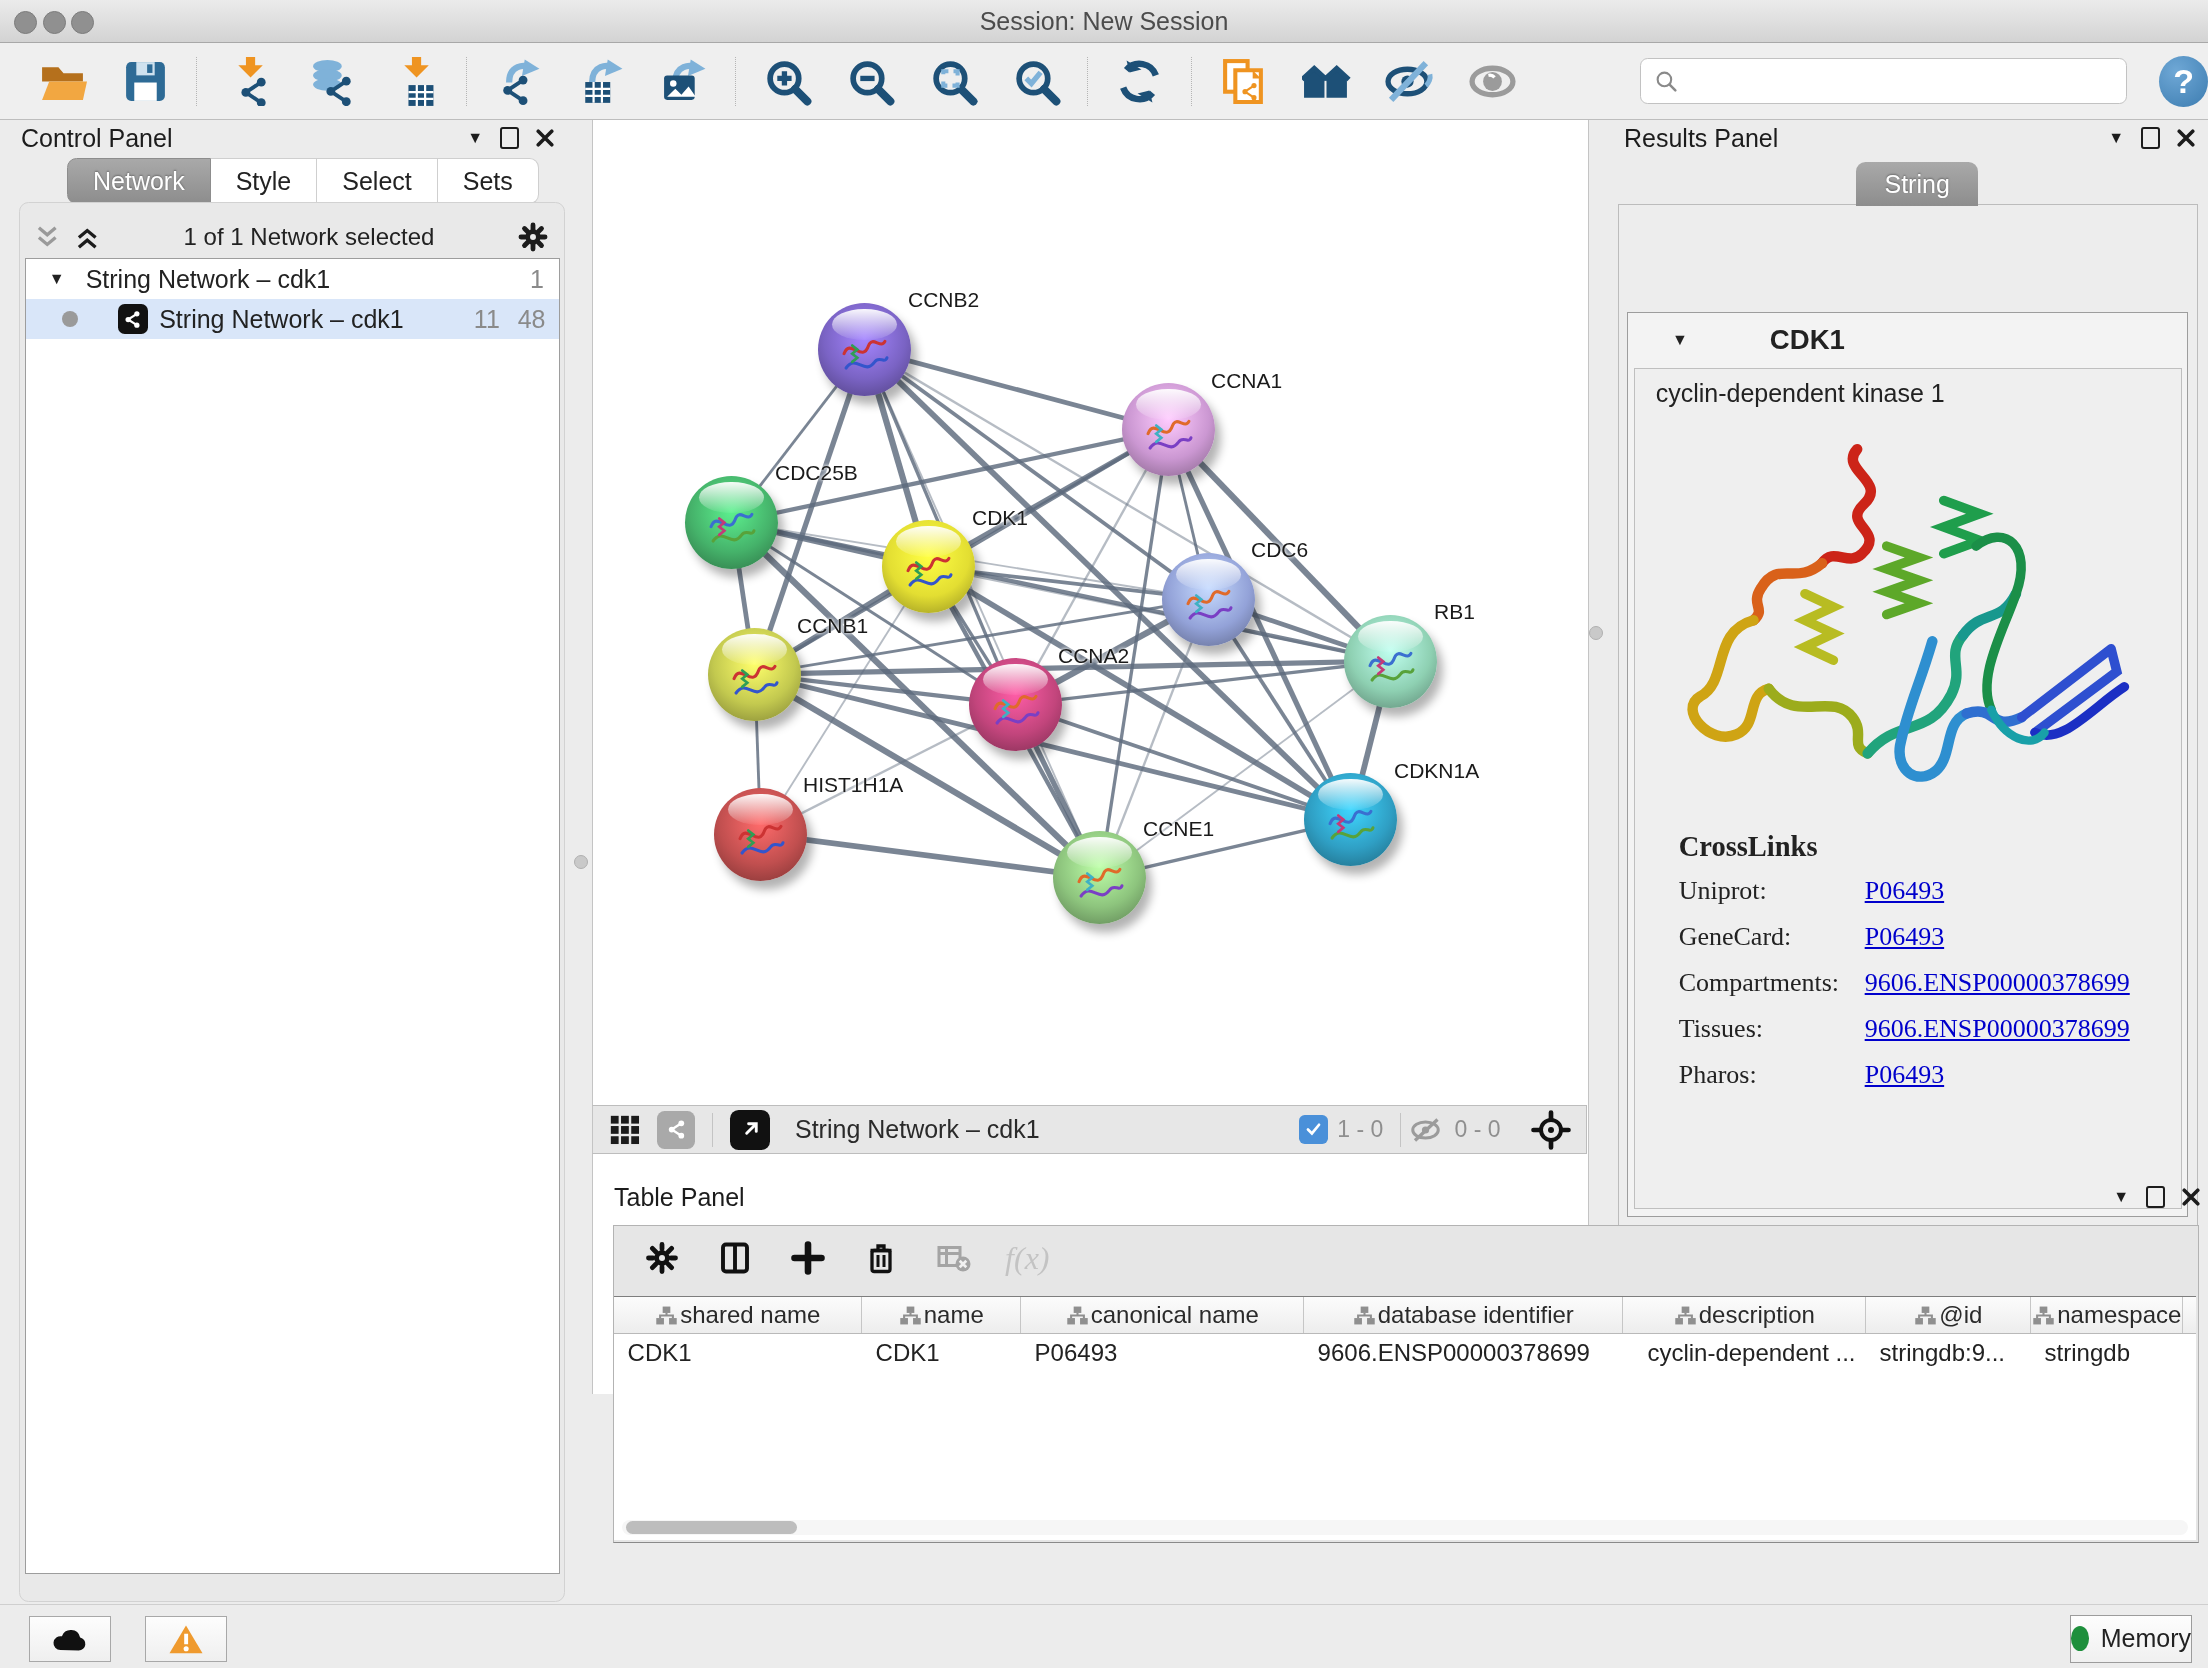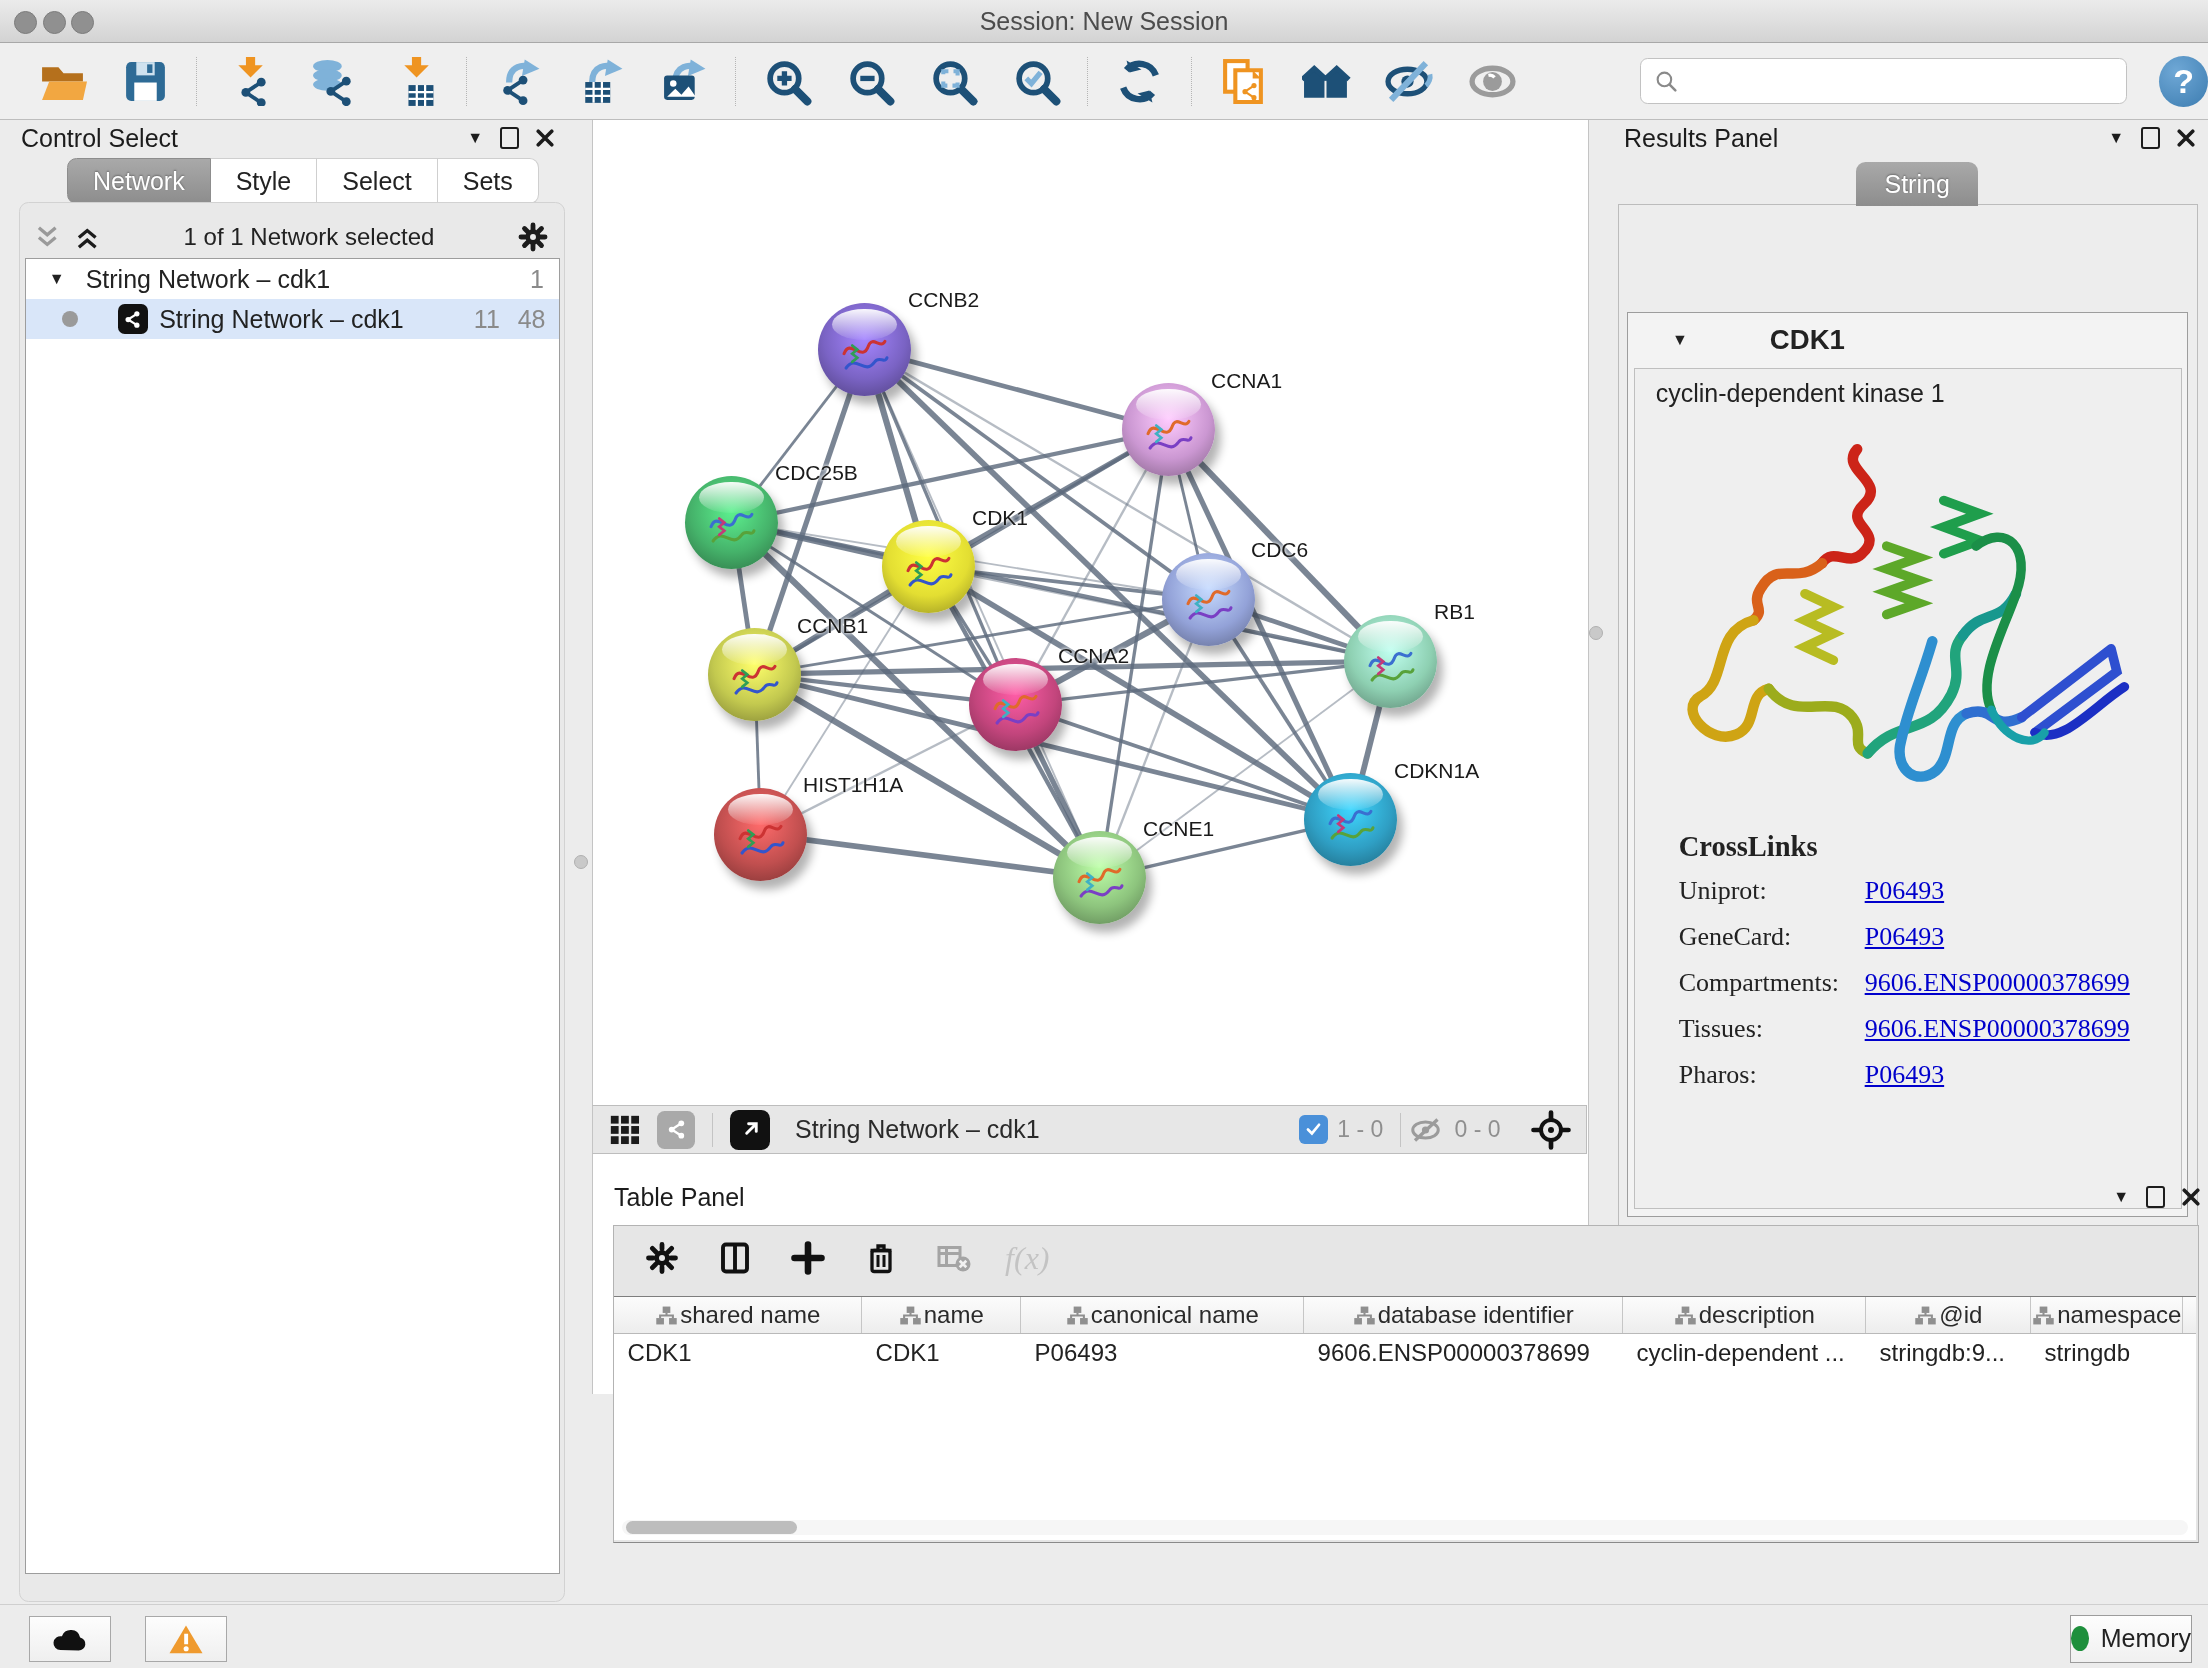--- a/index.html
+++ b/index.html
@@ -302,21 +302,21 @@
       <circle cx="10" cy="10" r="6.5" fill="none" stroke="#8a8a8a" stroke-width="2"></circle>
       <path d="M15 15l5.5 5.5" stroke="#8a8a8a" stroke-width="2.4" stroke-linecap="round"></path>
     </svg>
     <input id="search-input" placeholder="" style="">
   </div>
   <div id="help-btn">?</div>
 </div>
 
 <div id="control-panel" class="abs">
   <div id="cp-header" class="abs">
-    <span class="panel-title">Control Select</span>
+    <span class="panel-title">Control Panel</span>
     <span class="pt-icons">
       <span class="icon-collapse">▼</span>
       <span class="icon-float"></span>
       <svg width="18" height="18" viewBox="0 0 16 16">
         <path d="M2 2L14 14M14 2L2 14" stroke="#1c1c1c" stroke-width="3.2" stroke-linecap="round"></path>
         </svg>
     </span>
   </div>
   <div id="cp-tabs" class="abs tabrow">
       <div class="tab sel">Network</div>
@@ -791,21 +791,21 @@
               <path d="M9 6v2M4 10V8h10v2" stroke="#8f8f8f" stroke-width="1.6" fill="none"></path>
             </svg>
             <span>namespace</span>
           </div>
         </div>
       <div id="trow">
           <div class="td" style="width: 248px;">CDK1</div>
           <div class="td" style="width: 159px;">CDK1</div>
           <div class="td" style="width: 283px;">P06493</div>
           <div class="td" style="width: 319px;">9606.ENSP00000378699</div>
-          <div class="td" style="width: 243px;">cyclin-dependent ...</div>
+          <div class="td" style="width: 243px; text-align: center;">cyclin-dependent ...</div>
           <div class="td" style="width: 165px;">stringdb:9...</div>
           <div class="td" style="width: 152px;">stringdb</div>
         </div>
       <div id="hscroll">
           <div id="hthumb"></div>
         </div>
     </div>
   </div>
 </div>
 

